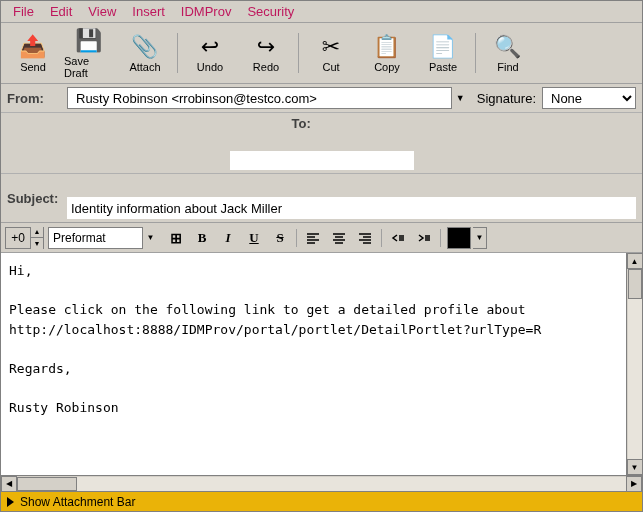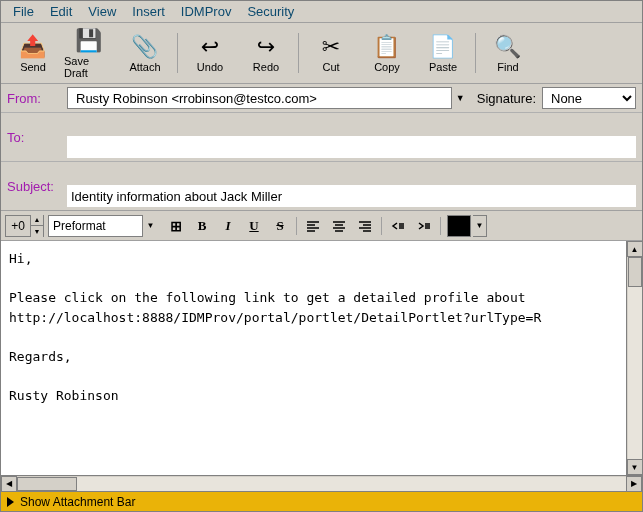--- a/index.html
+++ b/index.html
@@ -18,21 +18,21 @@
       display: flex;
       align-items: center;
       height: 22px;
       padding: 2px 4px;
       border-bottom: 1px solid #a0a0a0;
     }
     .menu-item {
       padding: 2px 8px;
       cursor: pointer;
       font-size: 13px;
-      color: #0c4a6e;
+      color: #be185d;
     }
 
     
     #toolbar {
       background: #d4d0c8;
       display: flex;
       align-items: center;
       padding: 4px 6px;
       border-bottom: 1px solid #a0a0a0;
       gap: 4px;
@@ -62,23 +62,23 @@
       margin: 0 2px;
     }
 
     
     #header-fields {
       background: #d4d0c8;
       border-bottom: 1px solid #a0a0a0;
     }
     .field-label {
       font-size: 13px;
-      font-weight: normal;
+      font-weight: bold;
       min-width: 60px;
-      color: #a21caf;
+      color: #404040;
     }
     .field-input {
       flex: 1;
       border: none;
       background: #fff;
       font-size: 13px;
       padding: 2px 4px;
       outline: none;
       height: 22px;
       margin-top: 20px;
@@ -378,20 +378,21 @@
       display: flex;
       align-items: center;
       padding: 3px 6px;
       border-bottom: 1px solid #b0b0b0;
     }
     .field-row-to {
       display: flex;
       align-items: center;
       padding: 3px 6px;
       border-bottom: 1px solid #b0b0b0;
+      flex-direction: column;
     }
     .field-row-subject {
       display: flex;
       align-items: center;
       padding: 3px 6px;
     }
     #body-area {
       flex: 1;
       display: flex;
       flex-direction: column;

